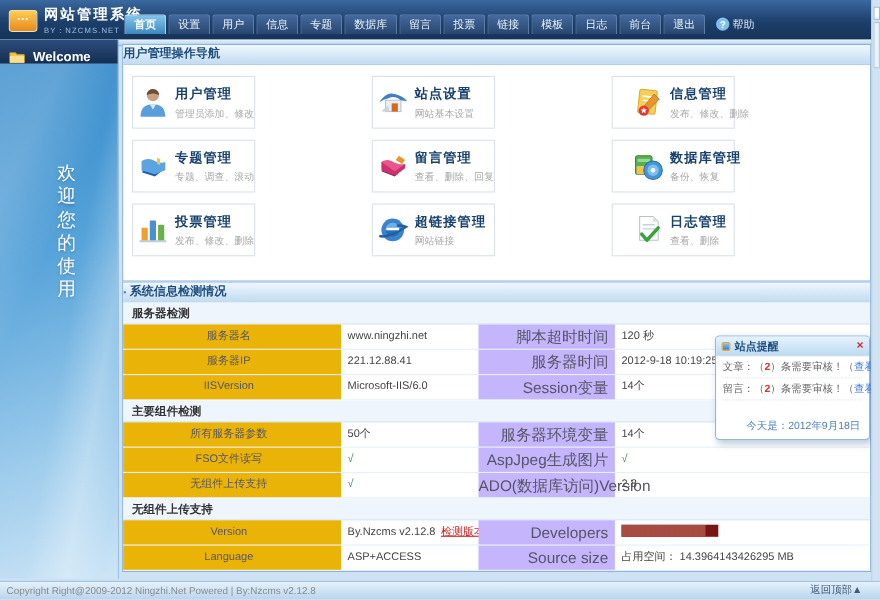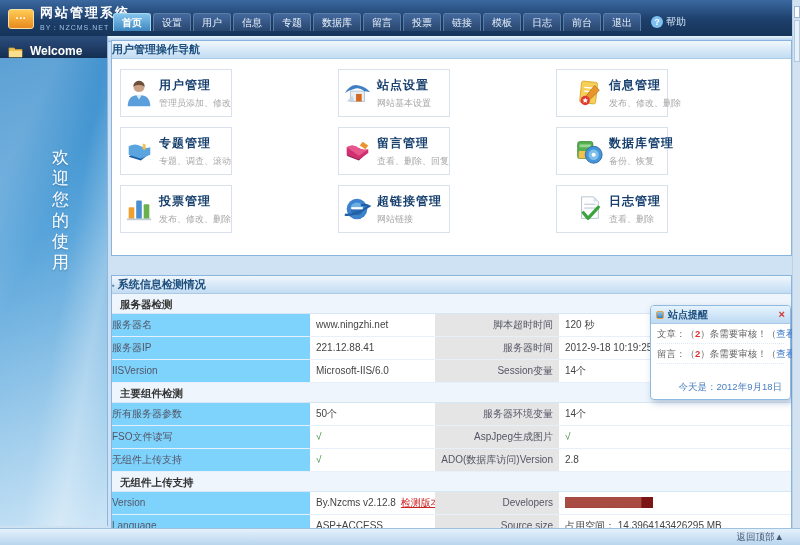--- a/index.html
+++ b/index.html
@@ -49,27 +49,27 @@
     color:#1d4e7e; background:linear-gradient(#f0f7fd,#c2dcf2); border-bottom:1px solid #aacae6; }
   .phead .mini { font-size:8px; color:#5b86b4; margin-right:3px; }
   .cards { padding:10px 0 12px 8px; overflow:hidden; }
   .card { float:left; width:112px; height:48px; margin:0 106px 10px 0;
     border:1px solid #d9e2ec; background:#fff; display:flex; align-items:center;
     padding:2px 3px; cursor:pointer; }
   .card:nth-child(3n) { margin-right:0;padding-left:17px; }
   .cicon { width:30px; height:30px; flex:none; margin-right:5px; }
   .ctitle { font-size:12px; font-weight:bold; color:#17406e; letter-spacing:1px; white-space:nowrap; }
   .csub { font-size:9px; color:#a8a8a8; margin-top:3px; white-space:nowrap; }
-  .panel2 { margin-top:19px; }
+  .panel2 { margin-top:0; }
   .group { height:20px; line-height:20px; padding-left:8px; font-size:10.5px; font-weight:bold;
     color:#333; background:#eef5fc; border-bottom:1px solid #d7e6f4; }
   .trow { display:flex; height:23px; line-height:22px; font-size:10px; border-bottom:1px solid #e6effa; }
-  .c1 { width:198px; background:#7dd3fc; text-align:left; padding-right:6px; color:#556; white-space:nowrap; }
+  .c1 { width:198px; background:#eab308; text-align:center; padding-right:6px; color:#556; white-space:nowrap; }
   .c2 { width:125px; padding-left:6px; color:#444; white-space:nowrap; }
-  .c3 { width:124px; background:#e5e5e5; text-align:right; padding-right:6px; color:#556; white-space:nowrap; font-size:10px; }
+  .c3 { width:124px; background:#c4b5fd; text-align:right; padding-right:6px; color:#556; white-space:nowrap; font-size:14px; }
   .c4 { flex:1; padding-left:6px; color:#444; white-space:nowrap; }
   .check { color:#3a8a3a; }
   .vlink { color:#cc2222; text-decoration:underline; margin-left:5px; cursor:pointer; }
   .redacted { display:inline-block; vertical-align:middle; margin-top:-2px;
     background:#7b1414; color:#a84b42; height:11px; line-height:11px;
     font-size:9px; letter-spacing:-2px; overflow:hidden; width:88px; }
   
   .popup { position:absolute; left:650px; top:305px; width:141px; height:95px;
     background:#fff; border:1px solid #8fb9e0; border-radius:4px;
     box-shadow:2px 3px 7px rgba(40,80,130,.3); z-index:6; }
@@ -344,19 +344,20 @@
   <div class="pline">
     <span>文章：（</span><span class="pcount">2</span><span>）条需要审核！（</span><span class="plink">查看</span><span>）</span>
   </div>
   <div class="pline">
     <span>留言：（</span><span class="pcount">2</span><span>）条需要审核！（</span><span class="plink">查看</span><span>）</span>
   </div>
   <div class="pdate">今天是：2012年9月18日</div>
 </div>
 
 <div class="footer">
+  <span class="copyright">Copyright Right@2009-2012 Ningzhi.Net Powered | By:Nzcms v2.12.8</span>
   <span class="backtop">返回顶部▲</span>
 </div>
 
 <div class="scrollbar">
   <div class="scroll-btn"></div>
   <div class="scroll-thumb"></div>
 </div>
 
 </body></html>

